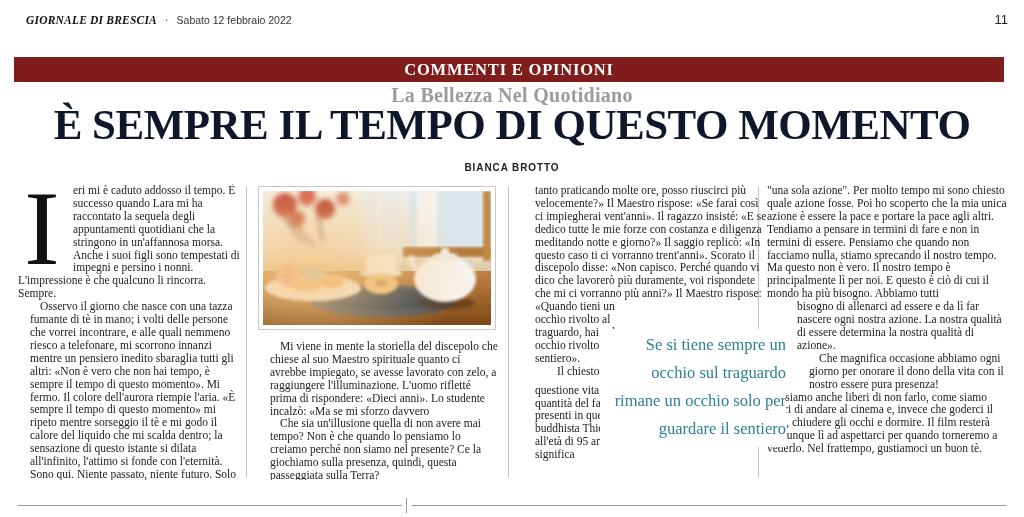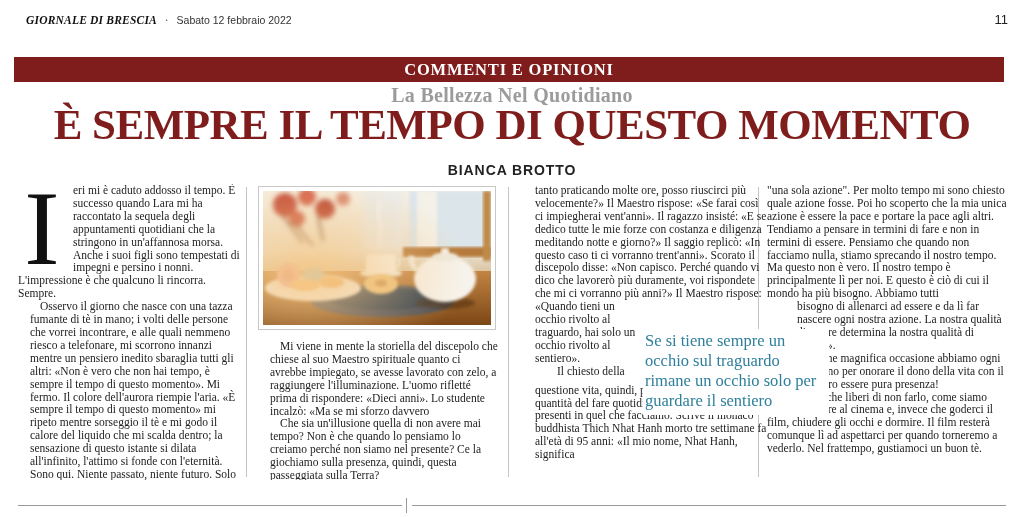--- a/index.html
+++ b/index.html
@@ -17,23 +17,23 @@
   .masthead-date{color:#333;font-family:"Liberation Sans",sans-serif;font-size:10.5px;}
   .page-number{font-size:13px;color:#222;font-family:"Liberation Sans",sans-serif;}
   
   .section-band{position:absolute;top:37px;left:14px;width:990px;height:25px;
     background:#7f1d1d;color:#ffffff;text-align:center;line-height:25px;
     font-weight:bold;font-size:16.5px;letter-spacing:0.8px;margin-top:20px;}
   
   .kicker{position:absolute;top:84px;left:0;width:100%;text-align:center;
     color:#9b9b9b;font-size:20px;letter-spacing:0.3px;font-weight:bold;}
   .headline{position:absolute;top:102px;left:0;width:100%;text-align:center;
-    color:#7f1d1d;font-size:43px;font-weight:bold;letter-spacing:-0.5px;line-height:46px;}
+    color:#0f172a;font-size:43px;font-weight:bold;letter-spacing:-0.5px;line-height:46px;}
   .byline{position:absolute;top:162px;left:0;width:100%;text-align:center;
-    font-family:"Liberation Sans",sans-serif;font-size:14px;font-weight:bold;
+    font-family:"Liberation Sans",sans-serif;font-size:10px;font-weight:bold;
     letter-spacing:0.9px;color:#222;}
   
   .col{position:absolute;top:184px;height:296px;overflow:hidden;
     font-size:11.5px;line-height:12.9px;color:#222;text-align:left;}
   .col-1{left:18px;width:227px;}
   .col-2{left:258px;width:240px;}
   .col-3{left:535px;width:233px;}
   .col-4{left:767px;width:241px;}
   .para{margin:0;}
   .para.indent{text-indent:10px;margin-left:12px;}
@@ -43,22 +43,22 @@
   .indent-block{margin-left:30px;}
   .after-quote{margin-top:6px;}
   
   .photo-frame{border:1px solid #c8c8c8;background:#fff;padding:4px;width:228px;height:134px;
     margin:2px 0 10px 0;}
   .photo-frame svg{display:block;}
   
   .vdivider{position:absolute;top:187px;height:290px;width:1px;background:#c4c4c4;}
   .vd-1{left:246px;}.vd-2{left:508px;}.vd-3{left:758px;}
   
-  .pull-quote{position:absolute;left:643px;top:329px;width:184px;background:#ffffff;
-    color:#2e7f9b;font-size:16.5px;line-height:20px;z-index:5;padding:2px 0 4px 2px;}
+  .pull-quote{position:absolute;left:600px;top:329px;width:184px;background:#ffffff;
+    color:#2e7f9b;font-size:16.5px;line-height:28px;z-index:5;padding:2px 0 4px 2px;text-align:right;}
   
   .bottom-rule-left{position:absolute;top:505px;left:18px;width:384px;height:1px;background:#9a9a9a;}
   .bottom-rule-right{position:absolute;top:505px;left:412px;width:594px;height:1px;background:#9a9a9a;}
   .bottom-tick{position:absolute;top:498px;left:406px;width:1px;height:15px;background:#9a9a9a;}
 </style>
 </head>
 <body>
 
 <div class="page">
 

